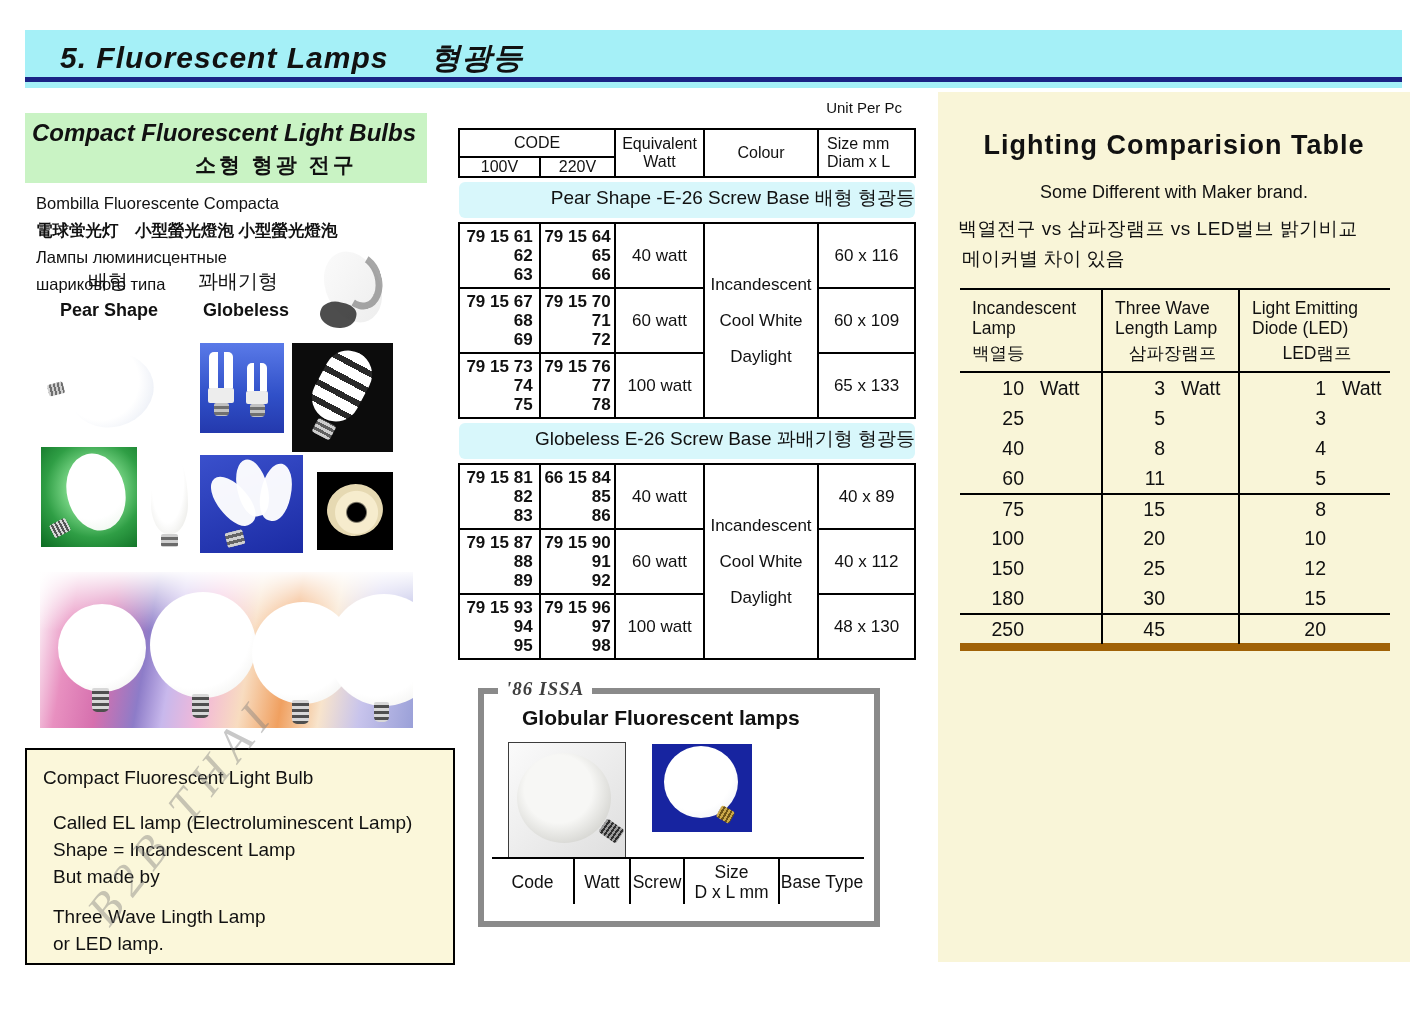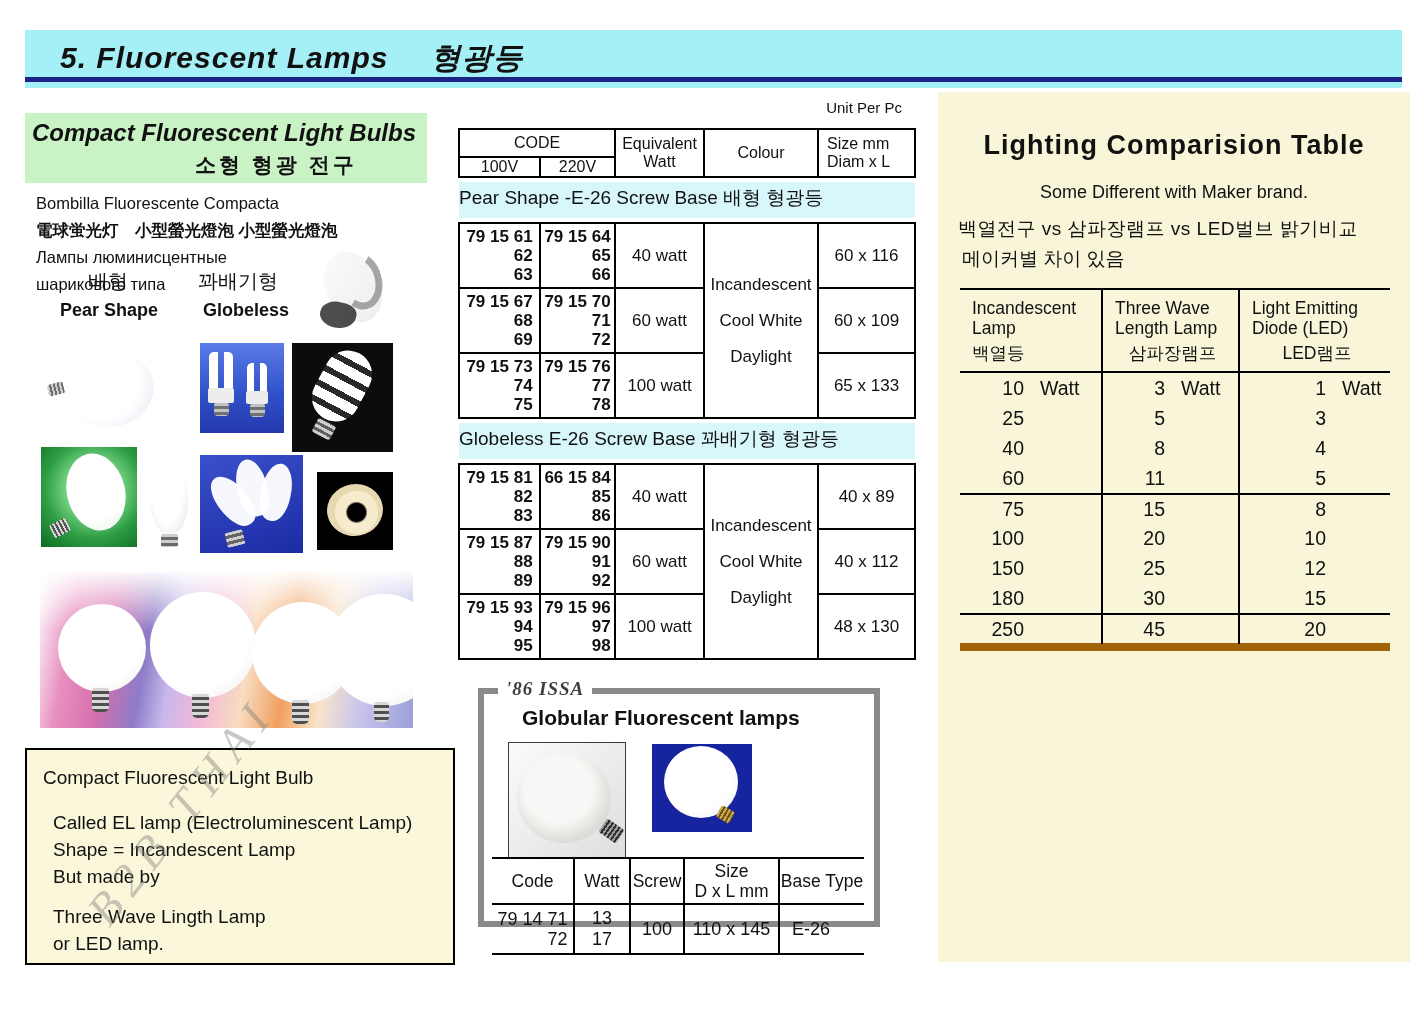--- a/index.html
+++ b/index.html
@@ -115,21 +115,21 @@
   
   .unit-note{left:792px;top:99px;width:110px;text-align:right;font-size:15px;}
   .mt-wrap{left:458px;top:128px;width:456px;}
   table.mt{border-collapse:collapse;width:456px;table-layout:fixed;}
   .mt th,.mt td{border:2px solid #000;font-weight:normal;}
   .mt th{font-size:16px;}
   .mt .h1 th{height:28px;}
   .mt .h2 th{height:18px;}
   .mt th.size-h{text-align:left;padding-left:8px;line-height:18px;}
   .mt tr.bandrow td{border-left:none;border-right:none;height:40px;padding:4px 0;background:#fff;}
-  .mt .bandfill{background:var(--band_cyan);height:36px;line-height:32px;text-align:left;font-size:19px;}
+  .mt .bandfill{background:var(--band_cyan);height:36px;line-height:32px;text-align:right;font-size:19px;border-radius:6px;}
   .mt td.code{vertical-align:middle;text-align:center;height:65px;}
   .mt td.code .cd{display:inline-block;text-align:right;font-weight:bold;font-size:17px;line-height:19px;}
   .mt td.watt{text-align:center;font-size:17px;}
   .mt td.colour{text-align:center;font-size:17px;line-height:18px;}
   .mt td.size{text-align:center;font-size:17px;}
 
   
   .panel{left:938px;top:92px;width:472px;height:870px;background:var(--panel_yellow);}
   .cmp-title{left:0;top:38px;width:472px;text-align:center;font-size:27px;font-weight:bold;letter-spacing:1px;}
   .cmp-sub{left:0;top:90px;width:472px;text-align:center;font-size:18px;}
@@ -465,29 +465,20 @@
       </colgroup>
     <tbody>
         <tr>
       <th>Code</th>
       <th>Watt</th>
       <th>Screw</th>
       <th class="pre">Size
 D x L  mm</th>
       <th>Base Type</th>
     </tr>
-    <tr class="last">
-      <td class="code"><span class="cd pre">79 14 71
-72</span></td>
-      <td class="pre">13
-17</td>
-      <td>100</td>
-      <td>110 x 145</td>
-      <td class="base">E-26</td>
-    </tr>
   </tbody>
     </table>
 </div>
 
 <div class="abs info-box">
   <div class="l0">Compact Fluorescent Light Bulb</div>
   <div class="ind">Called EL lamp (Electroluminescent Lamp)</div>
   <div class="ind">Shape = Incandescent Lamp</div>
   <div class="ind">But made by</div>
   <div class="ind gap">Three Wave Lingth Lamp</div>

